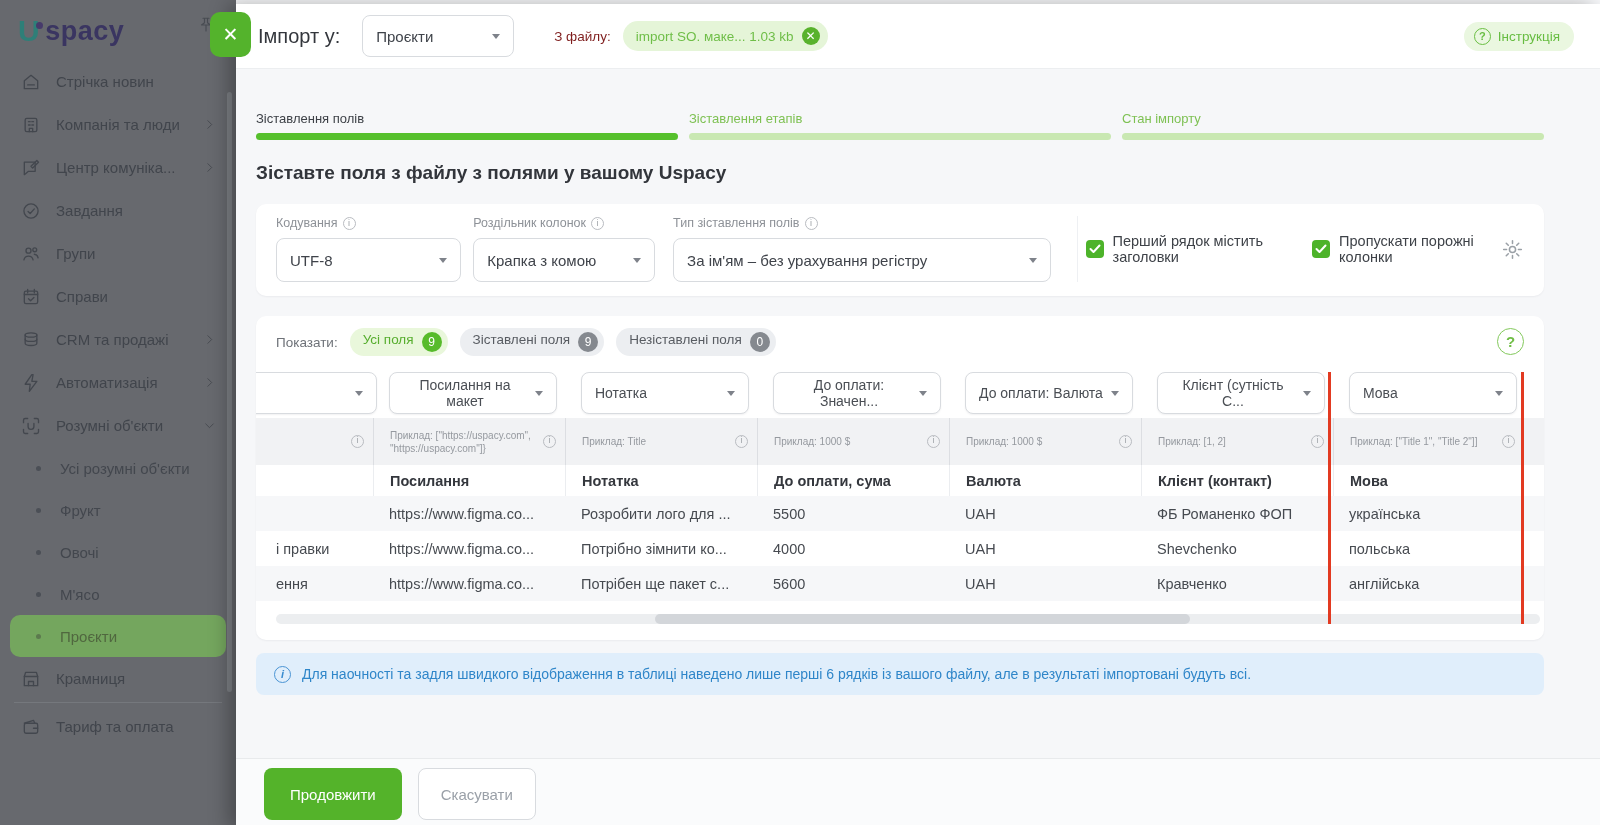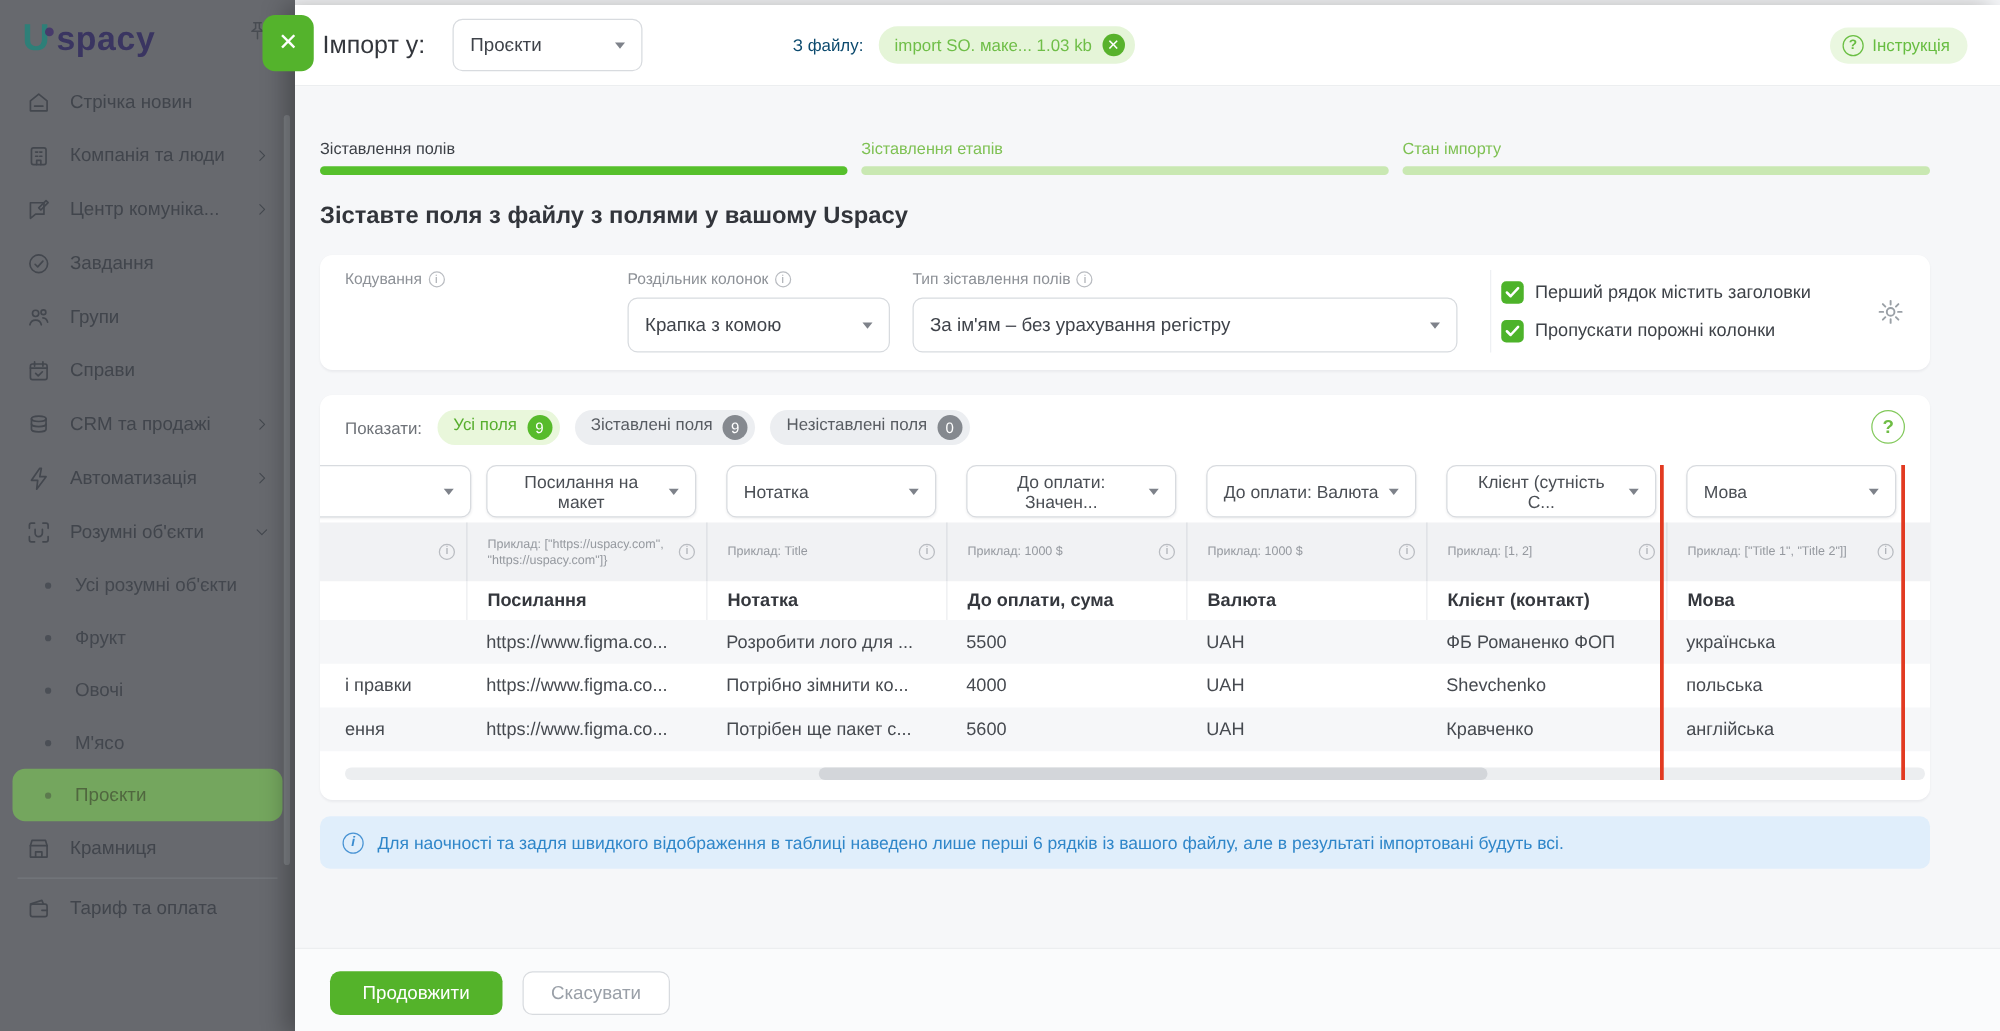--- a/index.html
+++ b/index.html
@@ -29,21 +29,21 @@
   
   .close-btn{position:absolute;left:210px;top:12px;width:41px;height:45px;border-radius:10px;background:#54b32c;color:#fff;display:flex;align-items:center;justify-content:center;font-size:19px;font-weight:700;z-index:40;cursor:pointer;}
 
   
   .modal{position:absolute;left:236px;top:4px;width:1364px;height:825px;background:#fff;z-index:10;box-shadow:-8px 0 18px rgba(0,0,0,.28);display:flex;flex-direction:column;}
   .m-header{height:64px;flex:0 0 64px;display:flex;align-items:center;padding:0 26px 0 22px;background:#fff;border-bottom:1px solid #eceef0;}
   .m-title{font-size:20px;color:#33363c;font-weight:500;}
   .sel{background:#fff;border:1px solid #d8dbdf;border-radius:8px;height:42px;display:flex;align-items:center;justify-content:space-between;padding:0 13px;font-size:15px;color:#3f434a;cursor:pointer;box-sizing:border-box;}
   .hdr-sel{width:152px;margin-left:22px;}
   .caret{width:0;height:0;border-left:4px solid transparent;border-right:4px solid transparent;border-top:5px solid #7e828a;flex:0 0 auto;margin-left:8px;}
-  .from-lbl{margin-left:120px;font-size:13.5px;color:#0c4a6e;}
+  .from-lbl{margin-left:40px;font-size:13.5px;color:#7f1d1d;}
   .chip-file{margin-left:12px;background:#e5f5d8;border-radius:16px;padding:6px 8px 6px 13px;display:flex;align-items:center;font-size:13.5px;color:#6fbe48;cursor:default;}
   .xcirc{margin-left:8px;width:18px;height:18px;border-radius:50%;background:#58b22c;color:#fff;font-size:12px;font-weight:700;display:flex;align-items:center;justify-content:center;cursor:pointer;}
   .instruction{margin-left:auto;background:#eaf7e0;border-radius:16px;padding:6px 14px 6px 10px;display:flex;align-items:center;gap:7px;font-size:13.5px;color:#67bd41;cursor:pointer;}
   .qc{width:17px;height:17px;border-radius:50%;border:1.5px solid #6abf43;color:#67bd41;font-size:11px;font-weight:700;display:flex;align-items:center;justify-content:center;box-sizing:border-box;}
 
   .m-body{flex:1;background:#f6f7f9;padding:20px 56px 0 20px;position:relative;overflow:hidden;}
 
   
   .steps{display:flex;gap:11px;margin-top:22px;}
   .step{flex:1;cursor:pointer;}
@@ -57,21 +57,21 @@
   
   .card{background:#fff;border-radius:10px;box-shadow:0 1px 2px rgba(20,24,30,.05);}
   .settings{margin-top:20px;padding:12px 20px 14px 20px;display:flex;}
   .fgroup{display:flex;flex-direction:column;}
   .fg1{width:214px;margin-right:12px;}
   .fg2{width:210px;margin-right:18px;}
   .fg3{width:436px;}
   .flabel{font-size:12.5px;color:#8d9197;margin-bottom:8px;display:flex;align-items:center;gap:5px;}
   .fsel{height:44px;}
   .inf{display:inline-flex;width:13px;height:13px;border-radius:50%;border:1px solid #b9bcc1;color:#9fa3a9;font-size:9px;align-items:center;justify-content:center;font-style:normal;box-sizing:border-box;}
-  .checks{margin-left:26px;border-left:1px solid #eef0f3;padding-left:8px;display:flex;flex-direction:column;justify-content:center;gap:13px;}
+  .checks{margin-left:26px;border-left:1px solid #eef0f3;padding-left:8px;display:flex;flex-direction:row;justify-content:center;gap:13px;}
   .chk-row{display:flex;align-items:center;gap:9px;font-size:14.5px;color:#3e4248;cursor:pointer;}
   .cb{width:18px;height:18px;border-radius:4px;background:#4db32a;display:flex;align-items:center;justify-content:center;flex:0 0 18px;}
   .gear{margin-left:auto;align-self:center;cursor:pointer;display:flex;}
 
   
   .tcard{margin-top:20px;padding:12px 0 16px 0;position:relative;}
   .filters{display:flex;align-items:center;gap:12px;padding:0 20px;height:28px;}
   .filters .f-lbl{font-size:13.5px;color:#6e7278;}
   .chip{display:flex;align-items:flex-start;gap:8px;border-radius:16px;padding:4px 6px 4px 13px;font-size:13.5px;background:#eceef1;color:#585c62;cursor:pointer;}
   .chip .badge{min-width:20px;height:20px;border-radius:10px;background:#85898f;color:#fff;font-size:12px;display:flex;align-items:center;justify-content:center;padding:0 2px;box-sizing:border-box;}
@@ -105,21 +105,21 @@
   .hscroll .thumb{position:absolute;left:379px;top:0;width:535px;height:10px;border-radius:5px;background:#d3d6da;}
   .red-rect{position:absolute;left:1072px;top:-3px;width:196px;height:258px;border:3px solid #e23a21;border-radius:2px;box-sizing:border-box;pointer-events:none;z-index:5;}
 
   
   .banner{margin-top:13px;height:42px;border-radius:8px;background:#e0eefb;display:flex;align-items:center;padding:0 18px;gap:11px;}
   .banner .b-ic{width:17px;height:17px;border-radius:50%;border:1.5px solid #4a94d4;color:#3a8cd0;font-size:11px;display:flex;align-items:center;justify-content:center;box-sizing:border-box;flex:0 0 17px;font-style:italic;font-weight:700;}
   .banner .b-txt{font-size:14px;color:#2f86c9;}
 
   
   .m-footer{flex:0 0 70px;background:#fafbfc;border-top:1px solid #e8eaec;display:flex;align-items:center;padding:0 28px;gap:16px;}
-  .btn{height:35px;border-radius:8px;font-size:15px;font-weight:500;display:flex;align-items:center;justify-content:center;cursor:pointer;box-sizing:border-box;border:none;font-family:inherit;}
+  .btn{height:52px;border-radius:8px;font-size:15px;font-weight:500;display:flex;align-items:center;justify-content:center;cursor:pointer;box-sizing:border-box;border:none;font-family:inherit;}
   .btn-primary{background:#54b32a;color:#fff;padding:0 26px;}
   .btn-secondary{background:#fff;border:1px solid #d8dbdf;color:#9aa0a8;padding:0 22px;}
 </style>
 </head>
 <body>
 
 <div id="page">
 
   <div class="sidebar">
     <div class="logo">
@@ -329,20 +329,24 @@
       </div>
 
       <div class="m-heading">Зіставте поля з файлу з полями у вашому Uspacy</div>
 
       <div class="card settings">
         <div class="fgroup fg1">
           <div class="flabel">
               <span>Кодування</span>
               <span class="inf">i</span>
             </div>
+          <div class="sel fsel">
+            <span>UTF-8</span>
+            <span class="caret"></span>
+          </div>
         </div>
         <div class="fgroup fg2">
           <div class="flabel">
               <span>Роздільник колонок</span>
               <span class="inf">i</span>
             </div>
           <div class="sel fsel">
             <span>Крапка з комою</span>
             <span class="caret"></span>
           </div>

